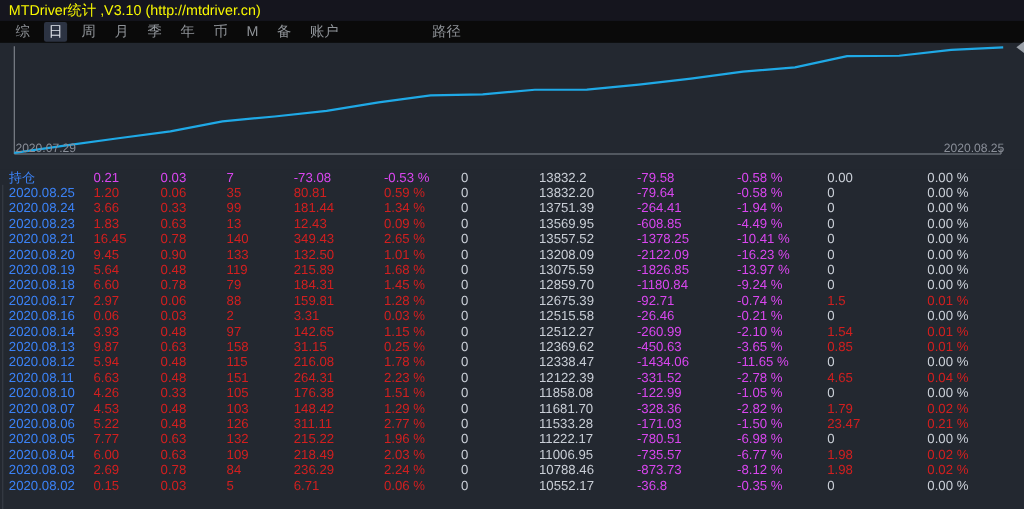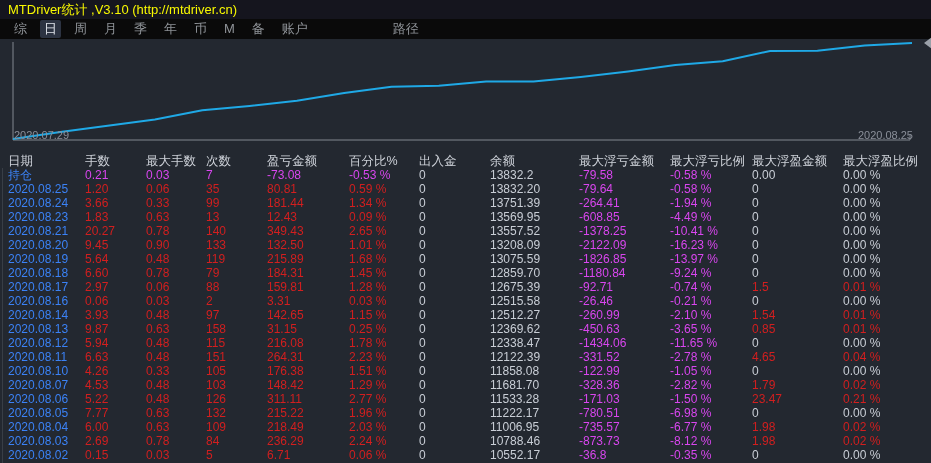--- a/index.html
+++ b/index.html
@@ -94,34 +94,20 @@
         <line x1="910" y1="101" x2="910" y2="96" stroke="#82878f" stroke-width="1"></line>
         <polyline points="13.0,100.0 60.3,93.1 107.6,86.7 154.9,80.4 202.3,71.3 249.6,66.9 296.9,61.8 344.2,54.0 391.5,47.7 438.8,46.8 486.2,42.6 533.5,42.5 580.8,37.9 628.1,32.5 675.4,26.1 722.7,22.3 770.1,12.0 817.4,11.7 864.7,6.4 912.0,4.0" fill="none" stroke="#1fa9e6" stroke-width="2" stroke-linejoin="round"></polyline>
       </svg>
     <span class="xlabel start">2020.07.29</span>
     <span class="xlabel end">2020.08.25</span>
     <div class="end-marker"></div>
   </div>
 
   <div class="table" id="stat-table">
     <div class="edge-line"></div>
-  <div class="trow thead">
-        <span>日期</span>
-        <span>手数</span>
-        <span>最大手数</span>
-        <span>次数</span>
-        <span>盈亏金额</span>
-        <span>百分比%</span>
-        <span>出入金</span>
-        <span>余额</span>
-        <span>最大浮亏金额</span>
-        <span>最大浮亏比例</span>
-        <span>最大浮盈金额</span>
-        <span>最大浮盈比例</span>
-      </div>
       <div class="trow">
         <span class="c-date">持仓</span>
         <span class="c-green">0.21</span>
         <span class="c-green">0.03</span>
         <span class="c-green">7</span>
         <span class="c-green">-73.08</span>
         <span class="c-green">-0.53 %</span>
         <span class="c-plain">0</span>
         <span class="c-plain">13832.2</span>
         <span class="c-green">-79.58</span>
@@ -166,21 +152,21 @@
         <span class="c-red">0.09 %</span>
         <span class="c-plain">0</span>
         <span class="c-plain">13569.95</span>
         <span class="c-green">-608.85</span>
         <span class="c-green">-4.49 %</span>
         <span class="c-plain">0</span>
         <span class="c-plain">0.00 %</span>
       </div>
       <div class="trow">
         <span class="c-date">2020.08.21</span>
-        <span class="c-red">20.27</span>
+        <span class="c-red">16.45</span>
         <span class="c-red">0.78</span>
         <span class="c-red">140</span>
         <span class="c-red">349.43</span>
         <span class="c-red">2.65 %</span>
         <span class="c-plain">0</span>
         <span class="c-plain">13557.52</span>
         <span class="c-green">-1378.25</span>
         <span class="c-green">-10.41 %</span>
         <span class="c-plain">0</span>
         <span class="c-plain">0.00 %</span>

